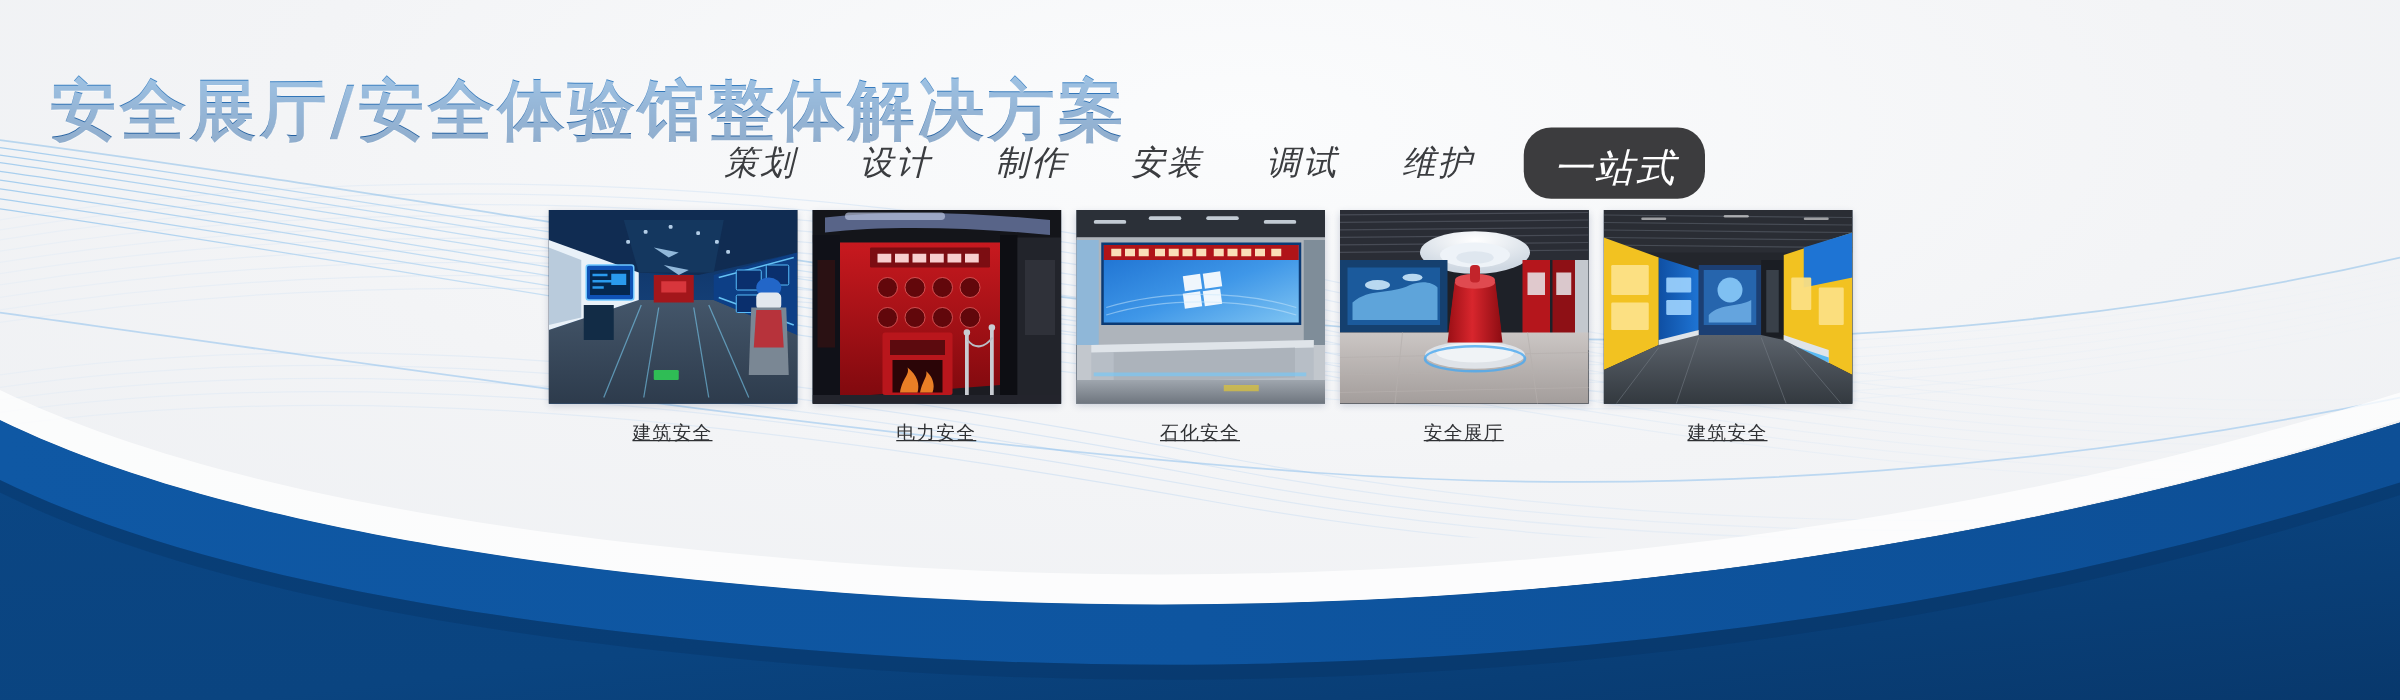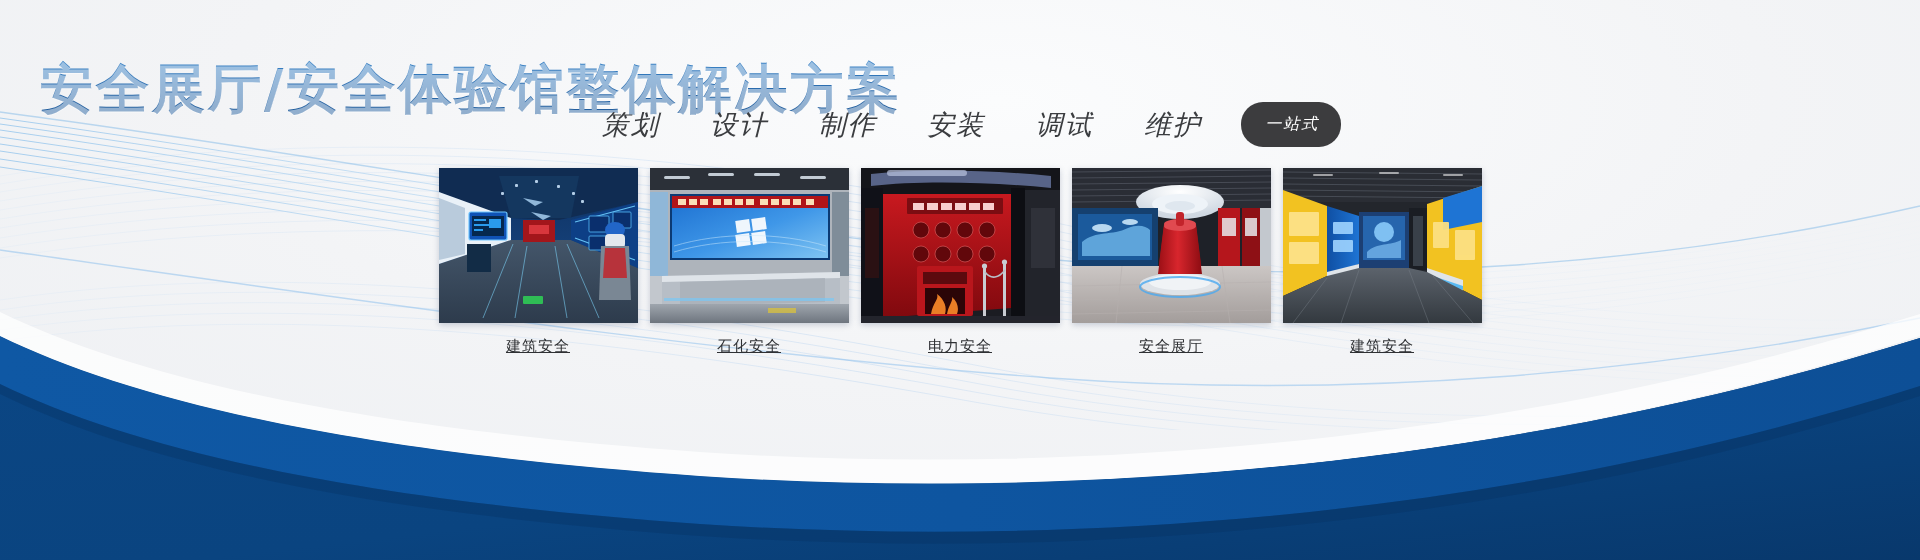--- a/index.html
+++ b/index.html
@@ -79,25 +79,25 @@
     margin: 0 23px;
     vertical-align: middle;
     font-family: "DejaVu Sans", "Liberation Sans", sans-serif;
   }
   .sub-badge {
     display: inline-block;
     vertical-align: middle;
     margin-left: 12px;
     background: #3c3c3e;
     color: #ffffff;
-    font-size: 16px;
+    font-size: 31px;
     line-height: 25px;
     font-style: italic;
     letter-spacing: 2px;
-    padding: 9px 22px 11px 24px;
+    padding: 21px 22px 11px 24px;
     border-radius: 22px;
     font-family: "DejaVu Sans", "Liberation Sans", sans-serif;
   }
 
   
   .thumbs {
     position: absolute;
     left: 0; top: 168px;
     width: 1920px;
     display: flex;
@@ -309,20 +309,87 @@
           </g>
         </svg>
       </div>
       <div class="thumb-cap">建筑安全</div>
     </div>
 
     <div class="thumb-cell">
       <div class="thumb-img">
         <svg width="199" height="155" viewBox="0 0 199 155" xmlns="http://www.w3.org/2000/svg">
           <defs>
+            <linearGradient id="t2red" x1="0" y1="0" x2="0" y2="1">
+              <stop offset="0%" stop-color="#c8191f"></stop>
+                <stop offset="100%" stop-color="#80090e"></stop>
+            </linearGradient>
+          </defs>
+          <rect width="199" height="155" fill="#1b1c22"></rect>
+
+          <rect x="0" y="0" width="199" height="26" fill="#14151a"></rect>
+          <path d="M10,6 C60,0 130,2 190,8 L190,20 C130,14 60,12 10,18 Z" fill="#6f7fae" opacity="0.75"></path>
+          <rect x="26" y="2" width="80" height="6" rx="3" fill="#b9c3e0" opacity="0.7"></rect>
+
+          <path d="M20,26 L150,26 L150,140 L20,150 Z" fill="url(#t2red)"></path>
+
+          <rect x="46" y="30" width="96" height="16" rx="1" fill="#7c0d12"></rect>
+          <g fill="#ffd9d9" opacity="0.95">
+            <rect x="52" y="35" width="11" height="7"></rect>
+              <rect x="66" y="35" width="11" height="7"></rect>
+            <rect x="80" y="35" width="11" height="7"></rect>
+              <rect x="94" y="35" width="11" height="7"></rect>
+            <rect x="108" y="35" width="11" height="7"></rect>
+              <rect x="122" y="35" width="11" height="7"></rect>
+          </g>
+
+          <g fill="#5e070b" stroke="#e86a6a" stroke-width="0.6" opacity="0.95">
+            <rect x="52" y="54" width="16" height="16" rx="8"></rect>
+            <rect x="74" y="54" width="16" height="16" rx="8"></rect>
+            <rect x="96" y="54" width="16" height="16" rx="8"></rect>
+            <rect x="118" y="54" width="16" height="16" rx="8"></rect>
+            <rect x="52" y="78" width="16" height="16" rx="8"></rect>
+            <rect x="74" y="78" width="16" height="16" rx="8"></rect>
+            <rect x="96" y="78" width="16" height="16" rx="8"></rect>
+            <rect x="118" y="78" width="16" height="16" rx="8"></rect>
+          </g>
+
+          <rect x="0" y="20" width="22" height="135" fill="#101118"></rect>
+          <rect x="4" y="40" width="14" height="70" fill="#2a1113"></rect>
+
+          <rect x="150" y="20" width="14" height="135" fill="#0d0e13"></rect>
+          <rect x="164" y="22" width="35" height="133" fill="#22242b"></rect>
+          <rect x="170" y="40" width="24" height="60" fill="#2f3139"></rect>
+
+          <rect x="56" y="98" width="56" height="50" rx="2" fill="#b9161c"></rect>
+          <rect x="62" y="104" width="44" height="12" fill="#5c0a0e"></rect>
+          <rect x="64" y="120" width="40" height="26" fill="#2b0507"></rect>
+          <g fill="#ff8c2a" opacity="0.9">
+            <path d="M70,146 C72,134 78,132 76,126 C84,132 86,140 84,146 Z"></path>
+            <path d="M86,146 C88,136 92,134 91,129 C97,134 98,141 96,146 Z"></path>
+          </g>
+
+          <g fill="#c9ccd2">
+            <rect x="122" y="100" width="3" height="48"></rect>
+            <rect x="142" y="96" width="3" height="52"></rect>
+            <circle cx="123.5" cy="98" r="2.6"></circle>
+            <circle cx="143.5" cy="94" r="2.6"></circle>
+          </g>
+          <path d="M124,104 C130,112 138,110 144,102" stroke="#b9bec6" stroke-width="1.6" fill="none"></path>
+
+          <rect x="0" y="148" width="199" height="7" fill="#23242c"></rect>
+        </svg>
+      </div>
+      <div class="thumb-cap">电力安全</div>
+    </div>
+
+    <div class="thumb-cell">
+      <div class="thumb-img">
+        <svg width="199" height="155" viewBox="0 0 199 155" xmlns="http://www.w3.org/2000/svg">
+          <defs>
             <linearGradient id="t3scr" x1="0" y1="0" x2="1" y2="1">
               <stop offset="0%" stop-color="#1b6fd0"></stop>
                 <stop offset="55%" stop-color="#3f97e8"></stop>
               <stop offset="100%" stop-color="#7fc4f2"></stop>
             </linearGradient>
             <linearGradient id="t3fl" x1="0" y1="0" x2="0" y2="1">
               <stop offset="0%" stop-color="#9fa6ae"></stop>
                 <stop offset="100%" stop-color="#6e757e"></stop>
             </linearGradient>
           </defs>
@@ -382,87 +449,20 @@
           <rect x="14" y="130" width="170" height="3" fill="#79c8f5" opacity="0.7"></rect>
         </svg>
       </div>
       <div class="thumb-cap">石化安全</div>
     </div>
 
     <div class="thumb-cell">
       <div class="thumb-img">
         <svg width="199" height="155" viewBox="0 0 199 155" xmlns="http://www.w3.org/2000/svg">
           <defs>
-            <linearGradient id="t2red" x1="0" y1="0" x2="0" y2="1">
-              <stop offset="0%" stop-color="#c8191f"></stop>
-                <stop offset="100%" stop-color="#80090e"></stop>
-            </linearGradient>
-          </defs>
-          <rect width="199" height="155" fill="#1b1c22"></rect>
-
-          <rect x="0" y="0" width="199" height="26" fill="#14151a"></rect>
-          <path d="M10,6 C60,0 130,2 190,8 L190,20 C130,14 60,12 10,18 Z" fill="#6f7fae" opacity="0.75"></path>
-          <rect x="26" y="2" width="80" height="6" rx="3" fill="#b9c3e0" opacity="0.7"></rect>
-
-          <path d="M20,26 L150,26 L150,140 L20,150 Z" fill="url(#t2red)"></path>
-
-          <rect x="46" y="30" width="96" height="16" rx="1" fill="#7c0d12"></rect>
-          <g fill="#ffd9d9" opacity="0.95">
-            <rect x="52" y="35" width="11" height="7"></rect>
-              <rect x="66" y="35" width="11" height="7"></rect>
-            <rect x="80" y="35" width="11" height="7"></rect>
-              <rect x="94" y="35" width="11" height="7"></rect>
-            <rect x="108" y="35" width="11" height="7"></rect>
-              <rect x="122" y="35" width="11" height="7"></rect>
-          </g>
-
-          <g fill="#5e070b" stroke="#e86a6a" stroke-width="0.6" opacity="0.95">
-            <rect x="52" y="54" width="16" height="16" rx="8"></rect>
-            <rect x="74" y="54" width="16" height="16" rx="8"></rect>
-            <rect x="96" y="54" width="16" height="16" rx="8"></rect>
-            <rect x="118" y="54" width="16" height="16" rx="8"></rect>
-            <rect x="52" y="78" width="16" height="16" rx="8"></rect>
-            <rect x="74" y="78" width="16" height="16" rx="8"></rect>
-            <rect x="96" y="78" width="16" height="16" rx="8"></rect>
-            <rect x="118" y="78" width="16" height="16" rx="8"></rect>
-          </g>
-
-          <rect x="0" y="20" width="22" height="135" fill="#101118"></rect>
-          <rect x="4" y="40" width="14" height="70" fill="#2a1113"></rect>
-
-          <rect x="150" y="20" width="14" height="135" fill="#0d0e13"></rect>
-          <rect x="164" y="22" width="35" height="133" fill="#22242b"></rect>
-          <rect x="170" y="40" width="24" height="60" fill="#2f3139"></rect>
-
-          <rect x="56" y="98" width="56" height="50" rx="2" fill="#b9161c"></rect>
-          <rect x="62" y="104" width="44" height="12" fill="#5c0a0e"></rect>
-          <rect x="64" y="120" width="40" height="26" fill="#2b0507"></rect>
-          <g fill="#ff8c2a" opacity="0.9">
-            <path d="M70,146 C72,134 78,132 76,126 C84,132 86,140 84,146 Z"></path>
-            <path d="M86,146 C88,136 92,134 91,129 C97,134 98,141 96,146 Z"></path>
-          </g>
-
-          <g fill="#c9ccd2">
-            <rect x="122" y="100" width="3" height="48"></rect>
-            <rect x="142" y="96" width="3" height="52"></rect>
-            <circle cx="123.5" cy="98" r="2.6"></circle>
-            <circle cx="143.5" cy="94" r="2.6"></circle>
-          </g>
-          <path d="M124,104 C130,112 138,110 144,102" stroke="#b9bec6" stroke-width="1.6" fill="none"></path>
-
-          <rect x="0" y="148" width="199" height="7" fill="#23242c"></rect>
-        </svg>
-      </div>
-      <div class="thumb-cap">电力安全</div>
-    </div>
-
-    <div class="thumb-cell">
-      <div class="thumb-img">
-        <svg width="199" height="155" viewBox="0 0 199 155" xmlns="http://www.w3.org/2000/svg">
-          <defs>
             <linearGradient id="t4fl" x1="0" y1="0" x2="0" y2="1">
               <stop offset="0%" stop-color="#cbc6c4"></stop>
                 <stop offset="100%" stop-color="#a39d9b"></stop>
             </linearGradient>
             <radialGradient id="t4dome" cx="50%" cy="20%" r="70%">
               <stop offset="0%" stop-color="#ffffff"></stop>
                 <stop offset="100%" stop-color="#cfd8e2"></stop>
             </radialGradient>
             <linearGradient id="t4bell" x1="0" y1="0" x2="1" y2="0">
               <stop offset="0%" stop-color="#9a0f15"></stop>

